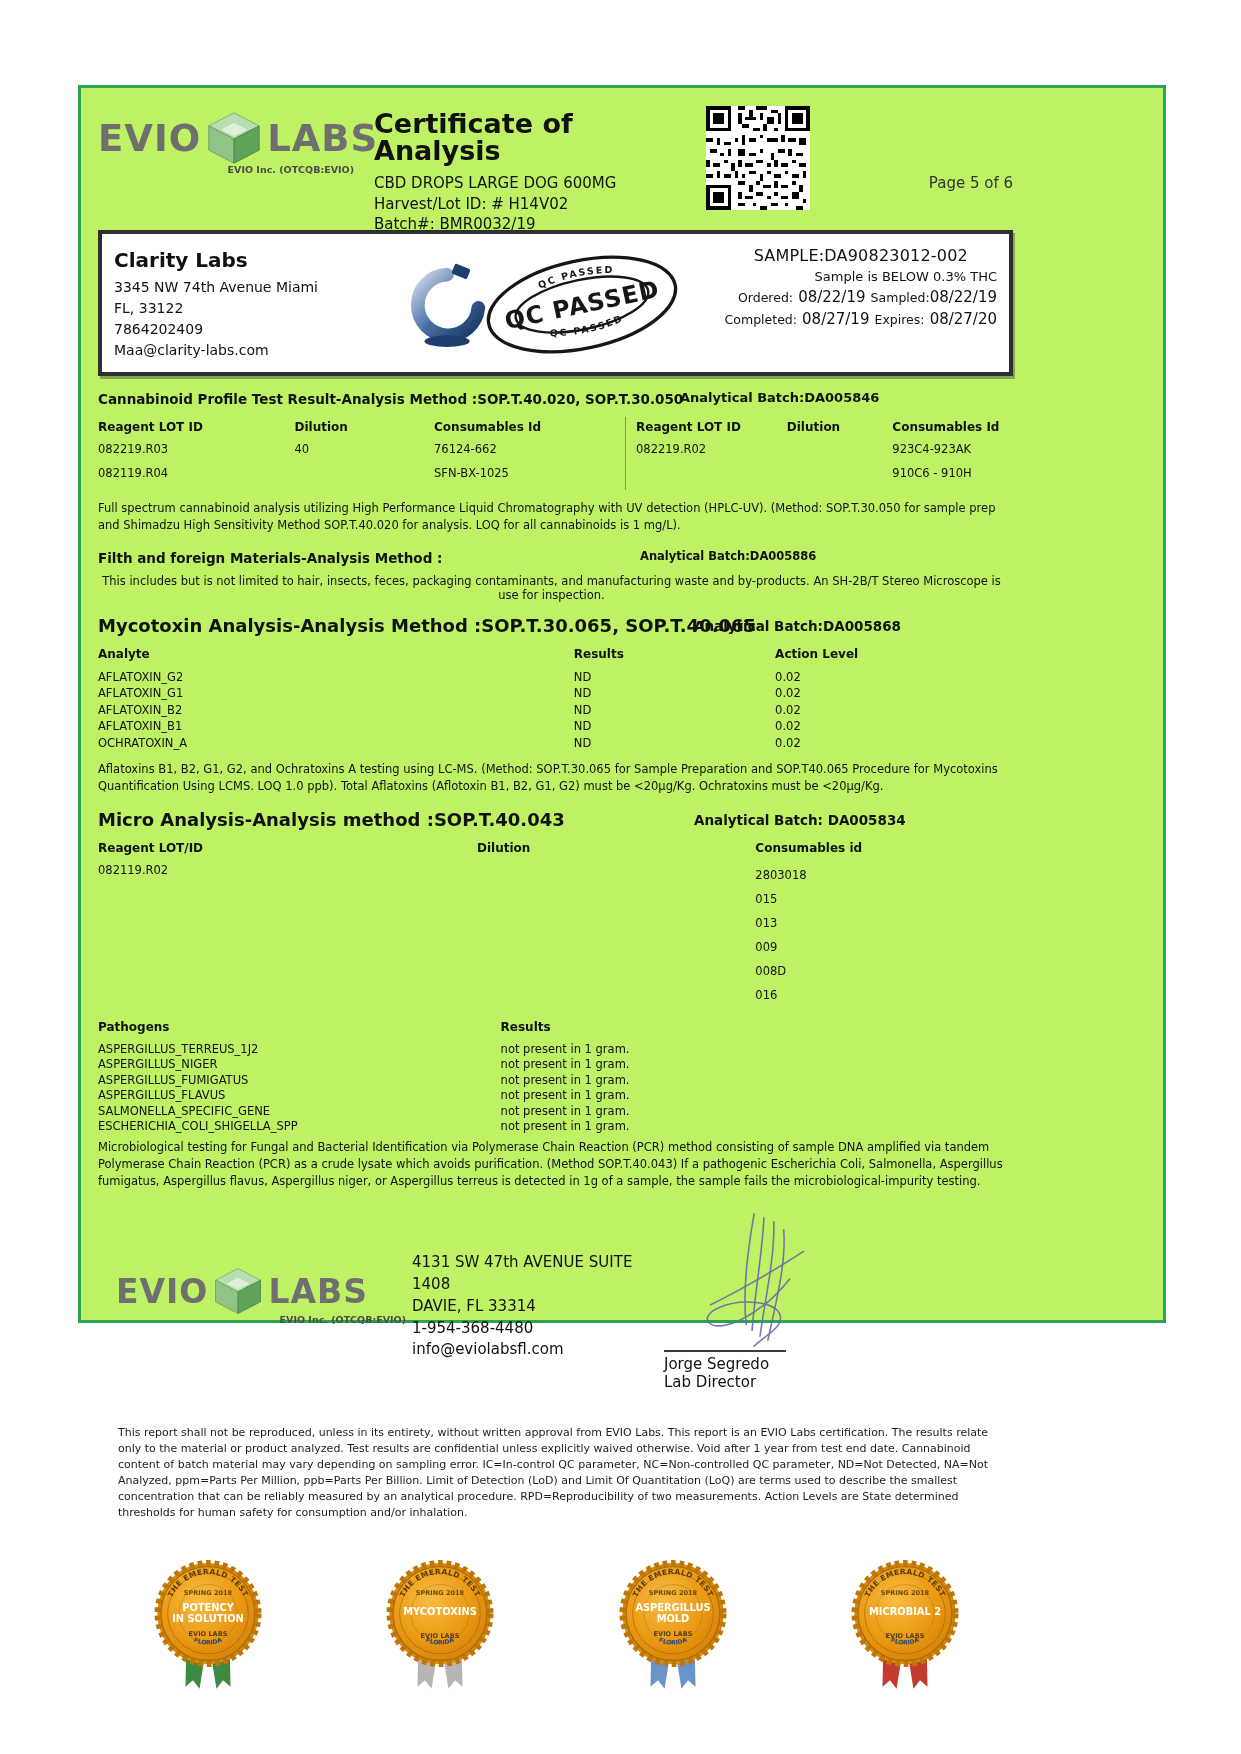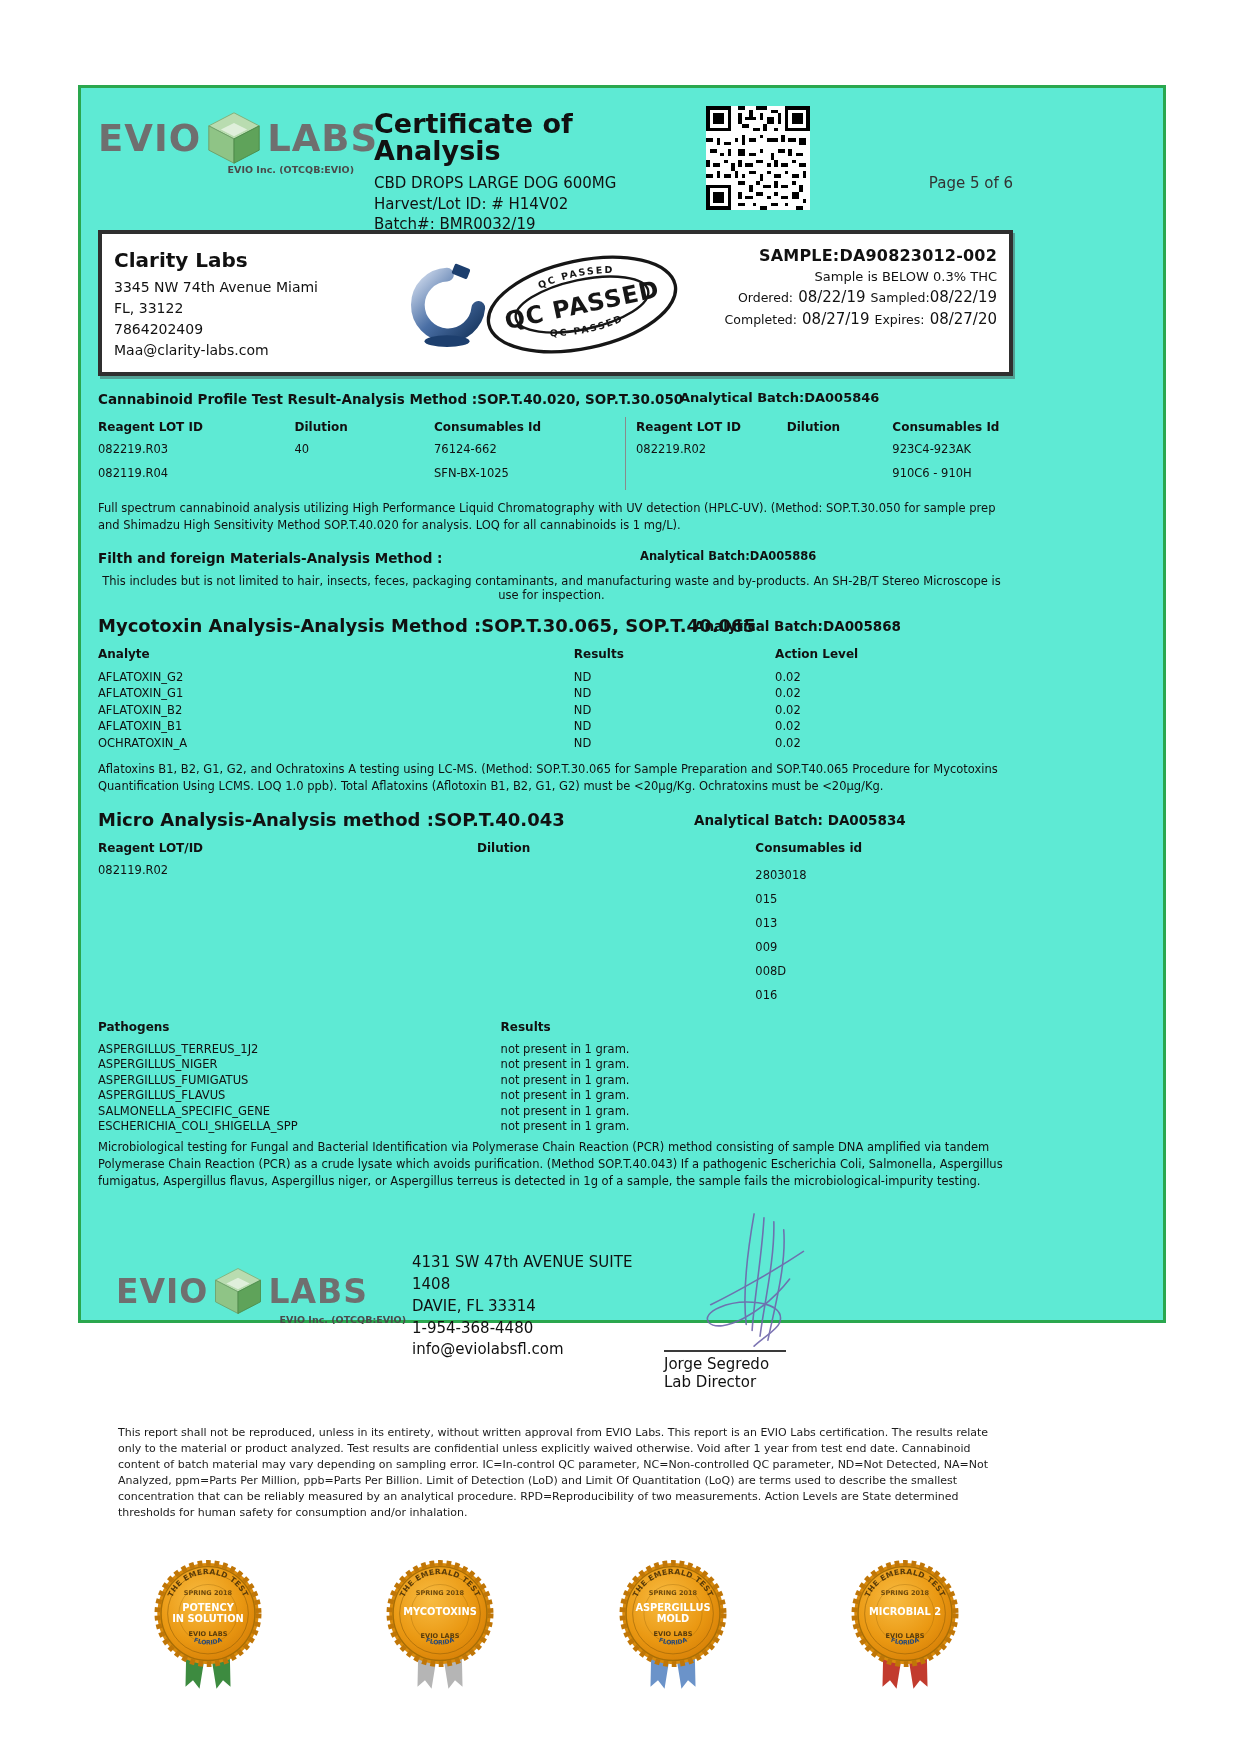--- a/index.html
+++ b/index.html
@@ -1,20 +1,20 @@
 <!DOCTYPE html>
 <html><head>
 <meta charset="utf-8">
 <style>
   html,body{margin:0;padding:0;}
   body{
     width:1241px;height:1754px;background:#ffffff;position:relative;
     font-family:"DejaVu Sans","Liberation Sans",sans-serif;color:#111;
   }
-  .green-box{position:absolute;left:78px;top:85px;width:1082px;height:1232px;border:3px solid #2aa74e;background:#5eead4;}
+  .green-box{position:absolute;left:78px;top:85px;width:1082px;height:1232px;border:3px solid #2aa74e;background:#bef264;}
   .inner{position:relative;margin-left:17px;width:915px;}
 
   
   .header{display:flex;align-items:flex-start;padding-top:22px;height:118px;}
   .logo-block{width:262px;flex:none;}
   .logo-row{display:flex;align-items:center;gap:5px;}
   .logo-word{font-size:37px;font-weight:bold;color:#6f6f6f;letter-spacing:1px;line-height:1;}
   .cube{width:56px;height:56px;flex:none;}
   .logo-tag{font-size:9.5px;font-weight:bold;color:#4a4a4a;text-align:right;margin-top:-2px;padding-right:6px;}
   .title-block{margin-left:14px;width:326px;flex:none;}
@@ -25,21 +25,21 @@
 
   
   .client-box{display:flex;border:4px solid #2f2f2f;box-shadow:2px 3px 0 rgba(70,70,70,.45);height:126px;padding:6px 12px;margin-top:2px;background:#fff;}
   .client-info{width:290px;padding-top:8px;flex:none;}
   .client-name{font-size:20px;font-weight:bold;margin-bottom:5px;}
   .client-line{font-size:14px;line-height:1.5;}
   .center-logos{display:flex;align-items:center;flex:none;width:320px;margin-top:4px;}
   .bluelogo{width:88px;height:88px;flex:none;}
   .stamp{width:200px;height:100px;margin-left:-10px;flex:none;}
   .sample-info{margin-left:auto;text-align:right;padding-top:6px;}
-  .sample-id{font-size:16px;font-weight:bold;letter-spacing:.2px;}
+  .sample-id{font-size:16px;font-weight:normal;letter-spacing:.2px;text-align:center;}
   .sample-line{font-size:13px;margin-top:4px;}
   .date-line{margin-top:3px;}
   .date-label{font-size:12.5px;}
   .date-val{font-size:15px;}
 
   
   .sec-row{position:relative;margin-top:13px;}
   .sec-title{font-size:13.5px;font-weight:bold;}
   .sec-batch{position:absolute;left:582px;top:1px;font-size:13px;font-weight:bold;white-space:nowrap;}
   .sec-batch.small{left:542px;font-size:11.5px;}

